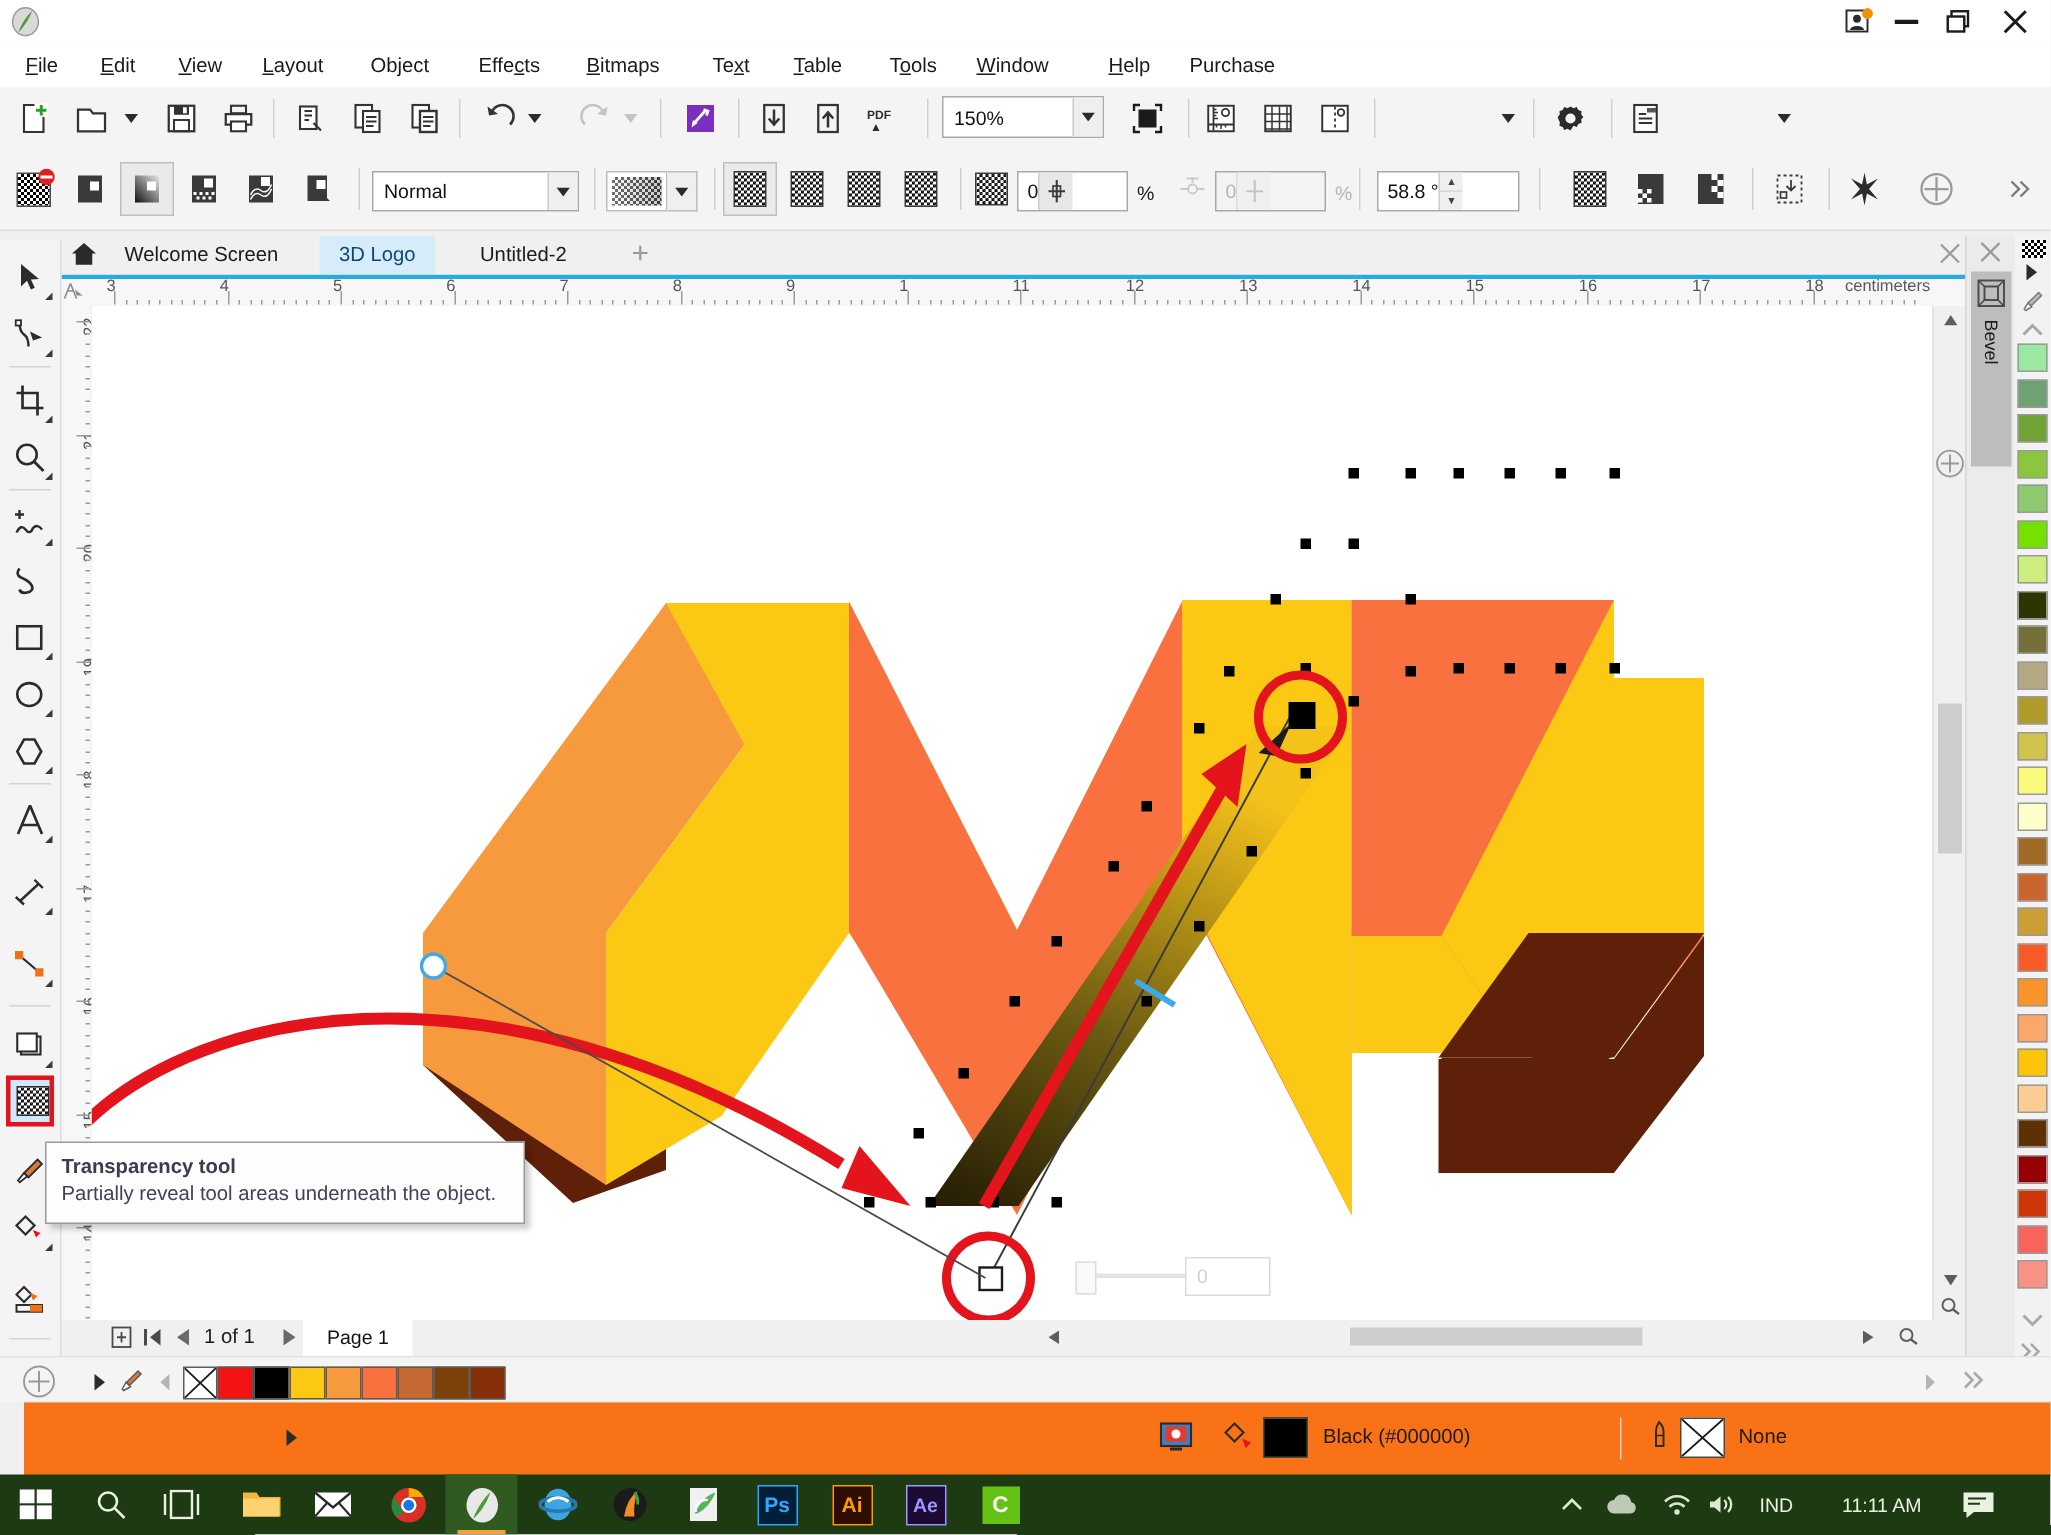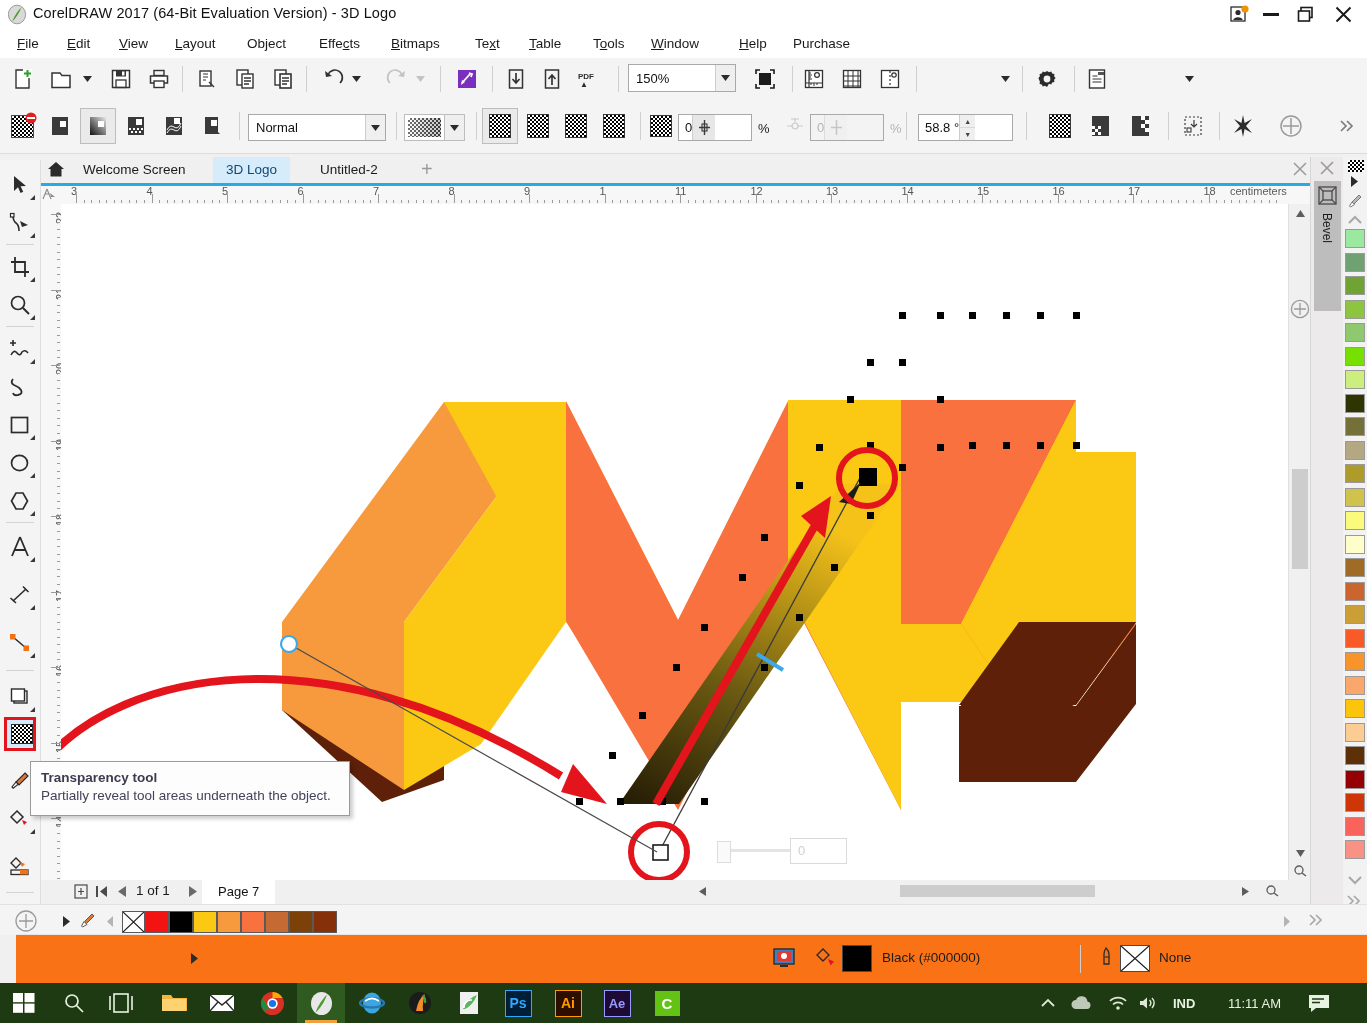--- a/index.html
+++ b/index.html
@@ -113,21 +113,20 @@
 
 <div id="app" class="no-sel">
 
   <div class="titlebar">
     <div class="tb-logo">
       <svg width="20" height="21" viewBox="0 0 20 21">
         <ellipse cx="10" cy="10.5" rx="8.6" ry="9.3" fill="#d9d9d9" stroke="#9b9b9b" stroke-width="1"></ellipse>
         <path d="M14.5 3.2 C11 6.5 7.5 11.5 5.2 17.6 C8.5 14.4 12 9.4 14.5 3.2 Z" fill="#4c9c2e"></path>
       </svg>
     </div>
-    <div class="tb-title">CorelDRAW 2017 (64-Bit Evaluation Version) - 3D Logo</div>
 
     <div class="tb-btn tb-user">
       <svg width="19" height="19" viewBox="0 0 19 19">
         <rect x="1" y="2" width="14" height="14" fill="none" stroke="#2b2b2b" stroke-width="1.3"></rect>
         <circle cx="8" cy="7.5" r="2.6" fill="#2b2b2b"></circle>
         <path d="M3.3 15 C3.8 11.4 12.2 11.4 12.7 15 Z" fill="#2b2b2b"></path>
         <circle cx="15" cy="4" r="3.6" fill="#f39200"></circle>
       </svg>
     </div>
     <div class="tb-btn tb-min">
@@ -1254,21 +1253,21 @@
         </svg>
     </div>
     <div style="position:absolute;left:168px;top:4px">
       <svg width="14" height="15" viewBox="0 0 14 15">
           <rect x="1" y="1" width="12" height="13" fill="none" stroke="#4a4a4a" stroke-width="1.2"></rect>
           <path d="M7 4 v7 M4 7.5 h6" stroke="#4a4a4a" stroke-width="1.2"></path>
         </svg>
     </div>
   </div>
   <div class="pagetab">
-    <span>Page 7</span>
+    <span>Page 1</span>
   </div>
 
   <div class="colorbar">
     <div style="position:absolute;left:14px;top:4px">
       <svg width="24" height="24" viewBox="0 0 24 24">
           <circle cx="12" cy="12" r="10" fill="none" stroke="#9a9a9a" stroke-width="1.3"></circle>
           <path d="M12 5 v14 M5 12 h14" stroke="#9a9a9a" stroke-width="1.3"></path>
         </svg>
     </div>
     <div style="position:absolute;left:62px;top:10px">
@@ -1460,21 +1459,21 @@
         <circle cx="10" cy="13" r="1.8" fill="#dce8d4"></circle>
       </svg>
     </div>
     <div class="tray" style="left:1138px">
       <svg width="20" height="16" viewBox="0 0 20 16">
         <path d="M2 6 h3 L9 2.5 v11 L5 10 H2 z" fill="#dce8d4"></path>
         <path d="M11.5 5 a4 4 0 0 1 0 6" fill="none" stroke="#dce8d4" stroke-width="1.5"></path>
         <path d="M14 3 a7 7 0 0 1 0 10" fill="none" stroke="#dce8d4" stroke-width="1.5"></path>
       </svg>
     </div>
-    <div class="tray" style="left:1173px;font-weight:700">IND</div>
+    <div class="tray" style="left:1173px;font-weight:400">IND</div>
     <div class="tray" style="left:1228px">11:11 AM</div>
     <div class="tray" style="left:1308px">
       <svg width="22" height="19" viewBox="0 0 22 19">
         <path d="M1 1 h20 v13 h-13 l-5 4 v-4 h-2 z" fill="#e8f2e0"></path>
         <path d="M4 5 h12 M4 8.5 h8" stroke="#1e3a12" stroke-width="1.4"></path>
       </svg>
     </div>
   </div>
 
 </div>

